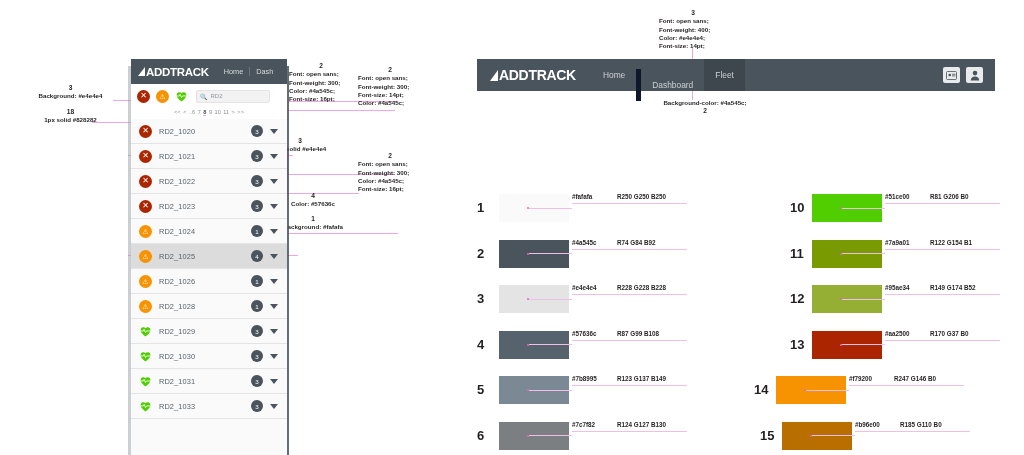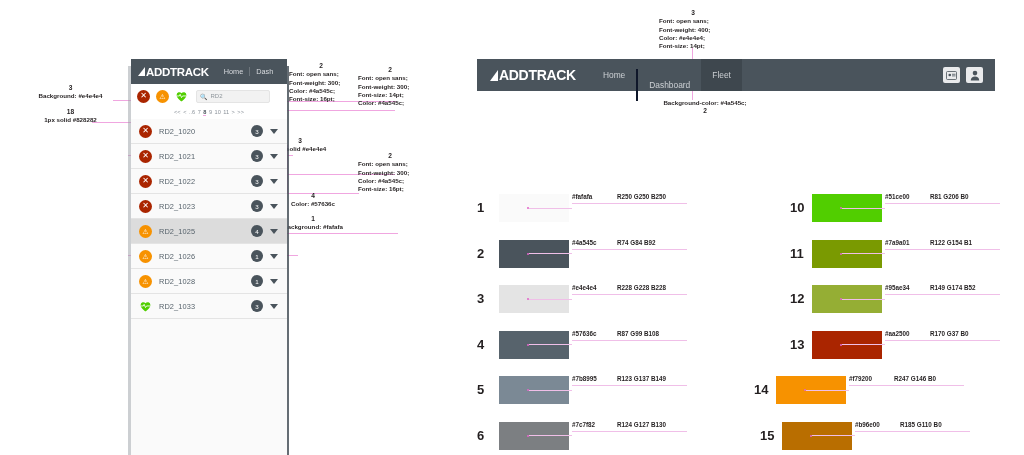--- a/index.html
+++ b/index.html
@@ -53,21 +53,21 @@
   .row .nm{margin-left:7px;color:#57636c;font-size:7.4px;letter-spacing:.1px;}
   .row .cnt{margin-left:auto;width:12px;height:12px;border-radius:50%;background:#4a545c;color:#fff;font-size:6.2px;display:flex;align-items:center;justify-content:center;}
   .row .car{margin-left:7px;margin-right:9px;width:0;height:0;border-style:solid;border-width:5px 4px 0 4px;border-color:#4a545c transparent transparent transparent;}
 
   
   .rtop{position:absolute;left:477px;top:59px;width:518px;height:32px;background:#4a545c;display:flex;align-items:center;}
   .rtop .brand .tri{border-width:0 0 11px 8px;}
   .rtop .brand .bt{font-size:14px;}
   .rtab{color:#ccd0d4;font-size:8.4px;padding:0 11px;height:32px;display:flex;align-items:center;}
   .rtab.active{background:#3e474e;}
-  .rtab.div{border-left:2px solid #0f172a;margin-top:19px;}
+  .rtab.div{border-left:5px solid #0f172a;margin-top:19px;}
   .rbtns{margin-left:auto;margin-right:12px;display:flex;gap:6px;}
   .rbtn{width:17px;height:16px;background:#e9eaec;border-radius:2px;display:flex;align-items:center;justify-content:center;}
 
   
   .sw{position:absolute;display:flex;align-items:flex-start;}
   .sw .idx{width:22px;text-align:left;color:#231f20;font-size:13px;font-weight:600;line-height:28px;}
   .sw .chip{width:70px;height:28px;}
   .sw .hex{position:absolute;left:95px;top:-1px;font-size:6.3px;font-weight:700;color:#231f20;white-space:nowrap;}
   .sw .rgb{position:absolute;left:140px;top:-1px;font-size:6.3px;font-weight:700;color:#231f20;white-space:nowrap;}
   .sw .ul{position:absolute;left:95px;top:9px;width:115px;height:1px;background:#f0bfe8;}
@@ -230,20 +230,28 @@
           <span class="car"></span>
         </div>
         <div class="row">
           <span class="ic" style="background: rgb(170, 37, 0);">
             <span class="glyph-x">✕</span>
           </span>
           <span class="nm">RD2_1023</span>
           <span class="cnt">3</span>
           <span class="car"></span>
         </div>
+        <div class="row">
+          <span class="ic" style="background: rgb(247, 146, 0);">
+            <span class="glyph-w">⚠</span>
+          </span>
+          <span class="nm">RD2_1024</span>
+          <span class="cnt">1</span>
+          <span class="car"></span>
+        </div>
         <div class="row sel">
           <span class="ic" style="background: rgb(247, 146, 0);">
             <span class="glyph-w">⚠</span>
           </span>
           <span class="nm">RD2_1025</span>
           <span class="cnt">4</span>
           <span class="car"></span>
         </div>
         <div class="row">
           <span class="ic" style="background: rgb(247, 146, 0);">
@@ -252,20 +260,53 @@
           <span class="nm">RD2_1026</span>
           <span class="cnt">1</span>
           <span class="car"></span>
         </div>
         <div class="row">
           <span class="ic" style="background: rgb(247, 146, 0);">
             <span class="glyph-w">⚠</span>
           </span>
           <span class="nm">RD2_1028</span>
           <span class="cnt">1</span>
+          <span class="car"></span>
+        </div>
+        <div class="row">
+          <span class="ic" style="background: transparent;">
+            <svg width="13" height="13" viewBox="0 0 24 24">
+              <path d="M12 21s-9-5.8-9-12a5 5 0 0 1 9-3 5 5 0 0 1 9 3c0 6.2-9 12-9 12z" fill="#51ce00"></path>
+              <path d="M4 11h4l1.5-3 2.5 6 2-3h6" stroke="#ffffff" stroke-width="1.6" fill="none" stroke-linecap="round" stroke-linejoin="round"></path>
+            </svg>
+          </span>
+          <span class="nm">RD2_1029</span>
+          <span class="cnt">3</span>
+          <span class="car"></span>
+        </div>
+        <div class="row">
+          <span class="ic" style="background: transparent;">
+            <svg width="13" height="13" viewBox="0 0 24 24">
+              <path d="M12 21s-9-5.8-9-12a5 5 0 0 1 9-3 5 5 0 0 1 9 3c0 6.2-9 12-9 12z" fill="#51ce00"></path>
+              <path d="M4 11h4l1.5-3 2.5 6 2-3h6" stroke="#ffffff" stroke-width="1.6" fill="none" stroke-linecap="round" stroke-linejoin="round"></path>
+            </svg>
+          </span>
+          <span class="nm">RD2_1030</span>
+          <span class="cnt">3</span>
+          <span class="car"></span>
+        </div>
+        <div class="row">
+          <span class="ic" style="background: transparent;">
+            <svg width="13" height="13" viewBox="0 0 24 24">
+              <path d="M12 21s-9-5.8-9-12a5 5 0 0 1 9-3 5 5 0 0 1 9 3c0 6.2-9 12-9 12z" fill="#51ce00"></path>
+              <path d="M4 11h4l1.5-3 2.5 6 2-3h6" stroke="#ffffff" stroke-width="1.6" fill="none" stroke-linecap="round" stroke-linejoin="round"></path>
+            </svg>
+          </span>
+          <span class="nm">RD2_1031</span>
+          <span class="cnt">3</span>
           <span class="car"></span>
         </div>
         <div class="row">
           <span class="ic" style="background: transparent;">
             <svg width="13" height="13" viewBox="0 0 24 24">
               <path d="M12 21s-9-5.8-9-12a5 5 0 0 1 9-3 5 5 0 0 1 9 3c0 6.2-9 12-9 12z" fill="#51ce00"></path>
               <path d="M4 11h4l1.5-3 2.5 6 2-3h6" stroke="#ffffff" stroke-width="1.6" fill="none" stroke-linecap="round" stroke-linejoin="round"></path>
             </svg>
           </span>
           <span class="nm">RD2_1033</span>

